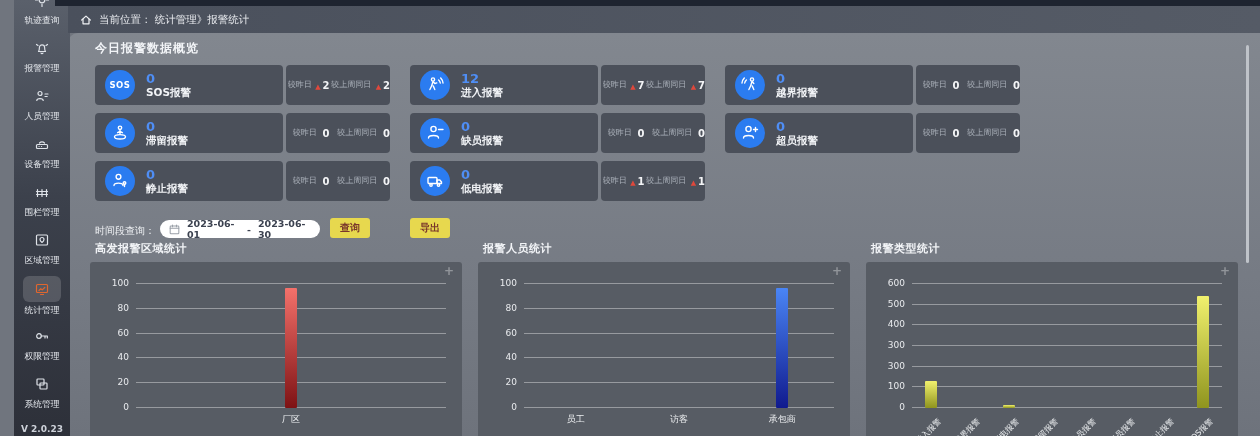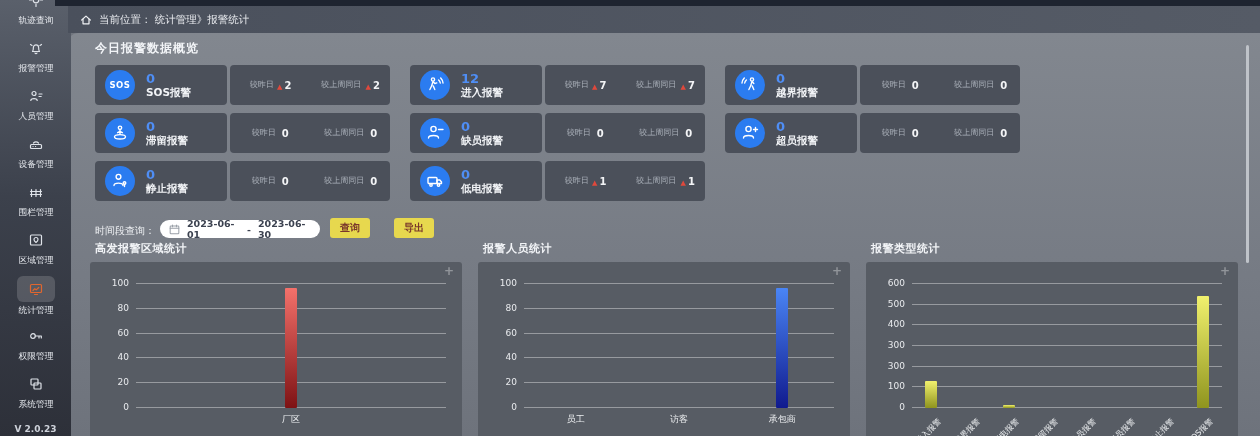--- a/index.html
+++ b/index.html
@@ -1,21 +1,21 @@
 <!DOCTYPE html>
 <html><head>
 <meta charset="utf-8">
 <style>
   * { margin:0; padding:0; box-sizing:border-box; }
   html,body { width:1260px; height:436px; overflow:hidden; }
   body { position:relative; background:#70757e; font-family:"DejaVu Sans","Liberation Sans",sans-serif; }
   svg { display:block; }
 
   
-  #sidebar { position:absolute; left:0; top:0; width:71px; height:436px;
+  #sidebar { position:absolute; left:14px; top:0; width:56px; height:436px;
     background:linear-gradient(180deg,#5a606b 0%,#3c414c 45%,#2d3039 100%); z-index:3; }
   .side-items { display:flex; flex-direction:column; align-items:center; margin-top:-14px; }
   .side-item { width:55px; height:48px; display:flex; flex-direction:column; align-items:center; justify-content:flex-start; cursor:pointer; color:#dfe3e9; }
   .side-item .icon-box { width:30px; height:24px; display:flex; align-items:center; justify-content:center; border-radius:6px; margin-top:2px; }
   .side-item.active .icon-box { background:rgba(255,255,255,0.16); width:38px; height:26px; color:#e0662f; }
   .side-item .lbl { font-size:9.5px; color:#e6e9ee; margin-top:2px; white-space:nowrap; transform:scale(.92); }
   .side-version { position:absolute; bottom:2px; width:100%; text-align:center; font-size:9px; font-weight:bold; color:#ced2da; }
 
   
   #dark-strip { position:absolute; left:55px; top:0; width:13px; height:436px; background:#14171e; z-index:2; }
@@ -24,42 +24,42 @@
     background:linear-gradient(90deg,#4a505c,#555b66); display:flex; align-items:center; padding-left:12px; gap:7px; z-index:3; }
   #header .crumb { font-size:10.5px; color:#e9ebef; }
   #main { position:absolute; left:68px; right:0; top:33px; bottom:0;
     background:linear-gradient(180deg,#82878f 0%,#767b84 60%,#6e737c 100%); border-top-left-radius:10px; z-index:1; }
   #scrollbar { position:absolute; right:11px; top:12px; width:3px; height:218px; background:#bfc3c9; border-radius:2px; }
 
   
   .section-title { position:absolute; left:27px; top:7px; font-size:12px; font-weight:bold; color:#f2f4f7; letter-spacing:1px; }
   #cards { position:absolute; left:27px; top:32px; width:960px; display:flex; flex-wrap:wrap; }
   .card { width:295px; height:40px; margin:0 20px 8px 0; display:flex; }
-  .card .info { width:132px; background:#4b505a; border-radius:4px; display:flex; align-items:center; padding-left:10px; gap:11px; }
+  .card .info { width:188px; background:#4b505a; border-radius:4px; display:flex; align-items:center; padding-left:10px; gap:11px; }
   .card .badge { width:30px; height:30px; border-radius:50%; background:#2b7cf0; display:flex; align-items:center; justify-content:center; flex:none; color:#fff; }
   .card .badge .sos-text { font-size:8.5px; font-weight:bold; letter-spacing:.5px; }
   .card .vcol { display:flex; flex-direction:column; line-height:1.15; }
   .card .val { font-size:13px; font-weight:bold; color:#4f8ef5; }
   .card .name { font-size:10.5px; font-weight:bold; color:#f1f3f6; white-space:nowrap; }
   .card .stats { flex:1; margin-left:3px; background:#4b505a; border-radius:4px; display:flex; }
   .card .cell { flex:1; display:flex; align-items:center; justify-content:center; gap:3px; }
   .card .cell .clabel { font-size:8.5px; color:#aab0b9; white-space:nowrap; transform:scale(.95); }
   .card .cell .cval { font-size:10px; font-weight:bold; color:#f3f4f6; }
   .card .tri { color:#e0483c; font-size:7px; margin-right:2px; }
 
   
   #query { position:absolute; left:27px; top:185px; display:flex; align-items:flex-end; }
   #query .qlabel { font-size:10px; color:#eef0f3; }
   .date-input { margin-left:5px; width:160px; height:18px; background:#fff; border-radius:9px;
     display:flex; align-items:center; padding:0 9px; gap:7px; cursor:pointer; }
   .date-input span { font-size:9.5px; font-weight:bold; color:#3c4250; }
   .btn { border:none; background:#e7d84e; color:#7a372b; font-weight:bold; font-size:10px;
     padding:3px 10px; border-radius:3px; cursor:pointer; font-family:inherit; }
   .btn-search { margin-left:10px; }
-  .btn-export { margin-left:24px; }
+  .btn-export { margin-left:40px; }
 
   
   #charts { position:absolute; left:22px; right:22px; top:208px; display:flex; gap:16px; }
   .chart-block { flex:1; }
   .chart-title { font-size:11px; font-weight:bold; color:#f2f4f7; margin:0 0 6px 5px; letter-spacing:.5px; }
   .chart-panel { position:relative; height:176px; background:#575c64; border-radius:3px; }
   .expand-icon { position:absolute; top:2px; right:8px; color:rgba(255,255,255,0.35); font-size:12px; font-weight:bold; cursor:pointer; }
   .plot { position:absolute; left:46px; right:16px; top:22px; bottom:30px; }
   .gridline { position:absolute; left:0; right:0; height:1px; background:rgba(255,255,255,0.38); }
   .gridline .tick { position:absolute; right:100%; margin-right:7px; top:-5px; font-size:9px; color:#e9ebee; }

